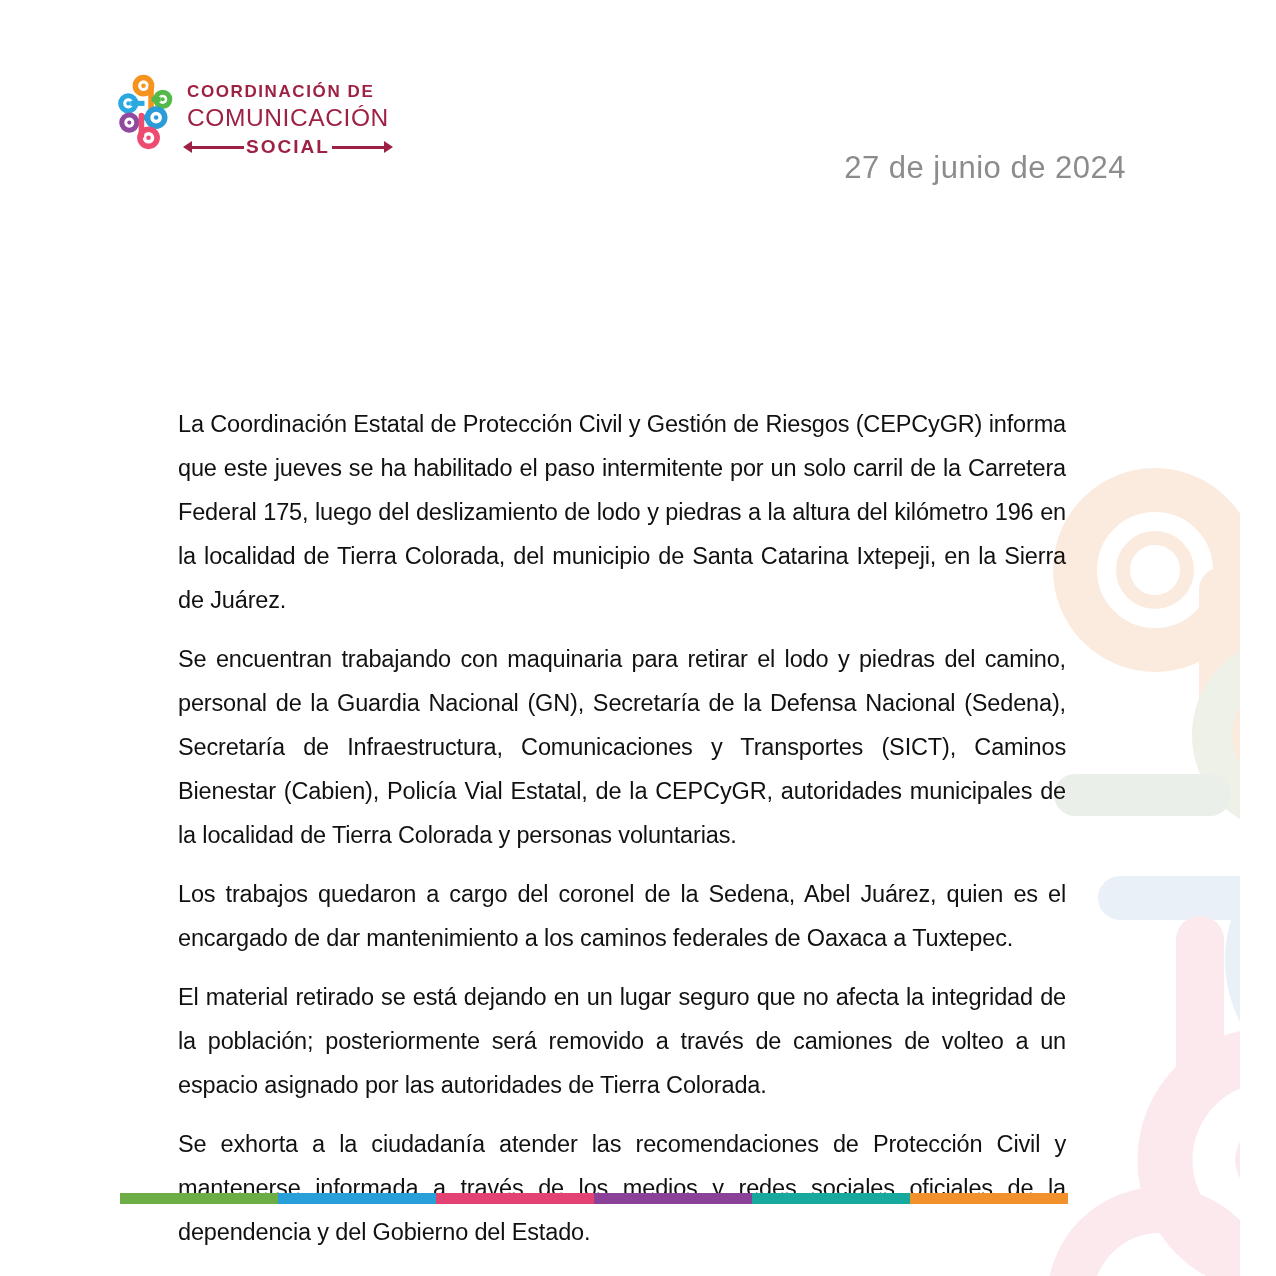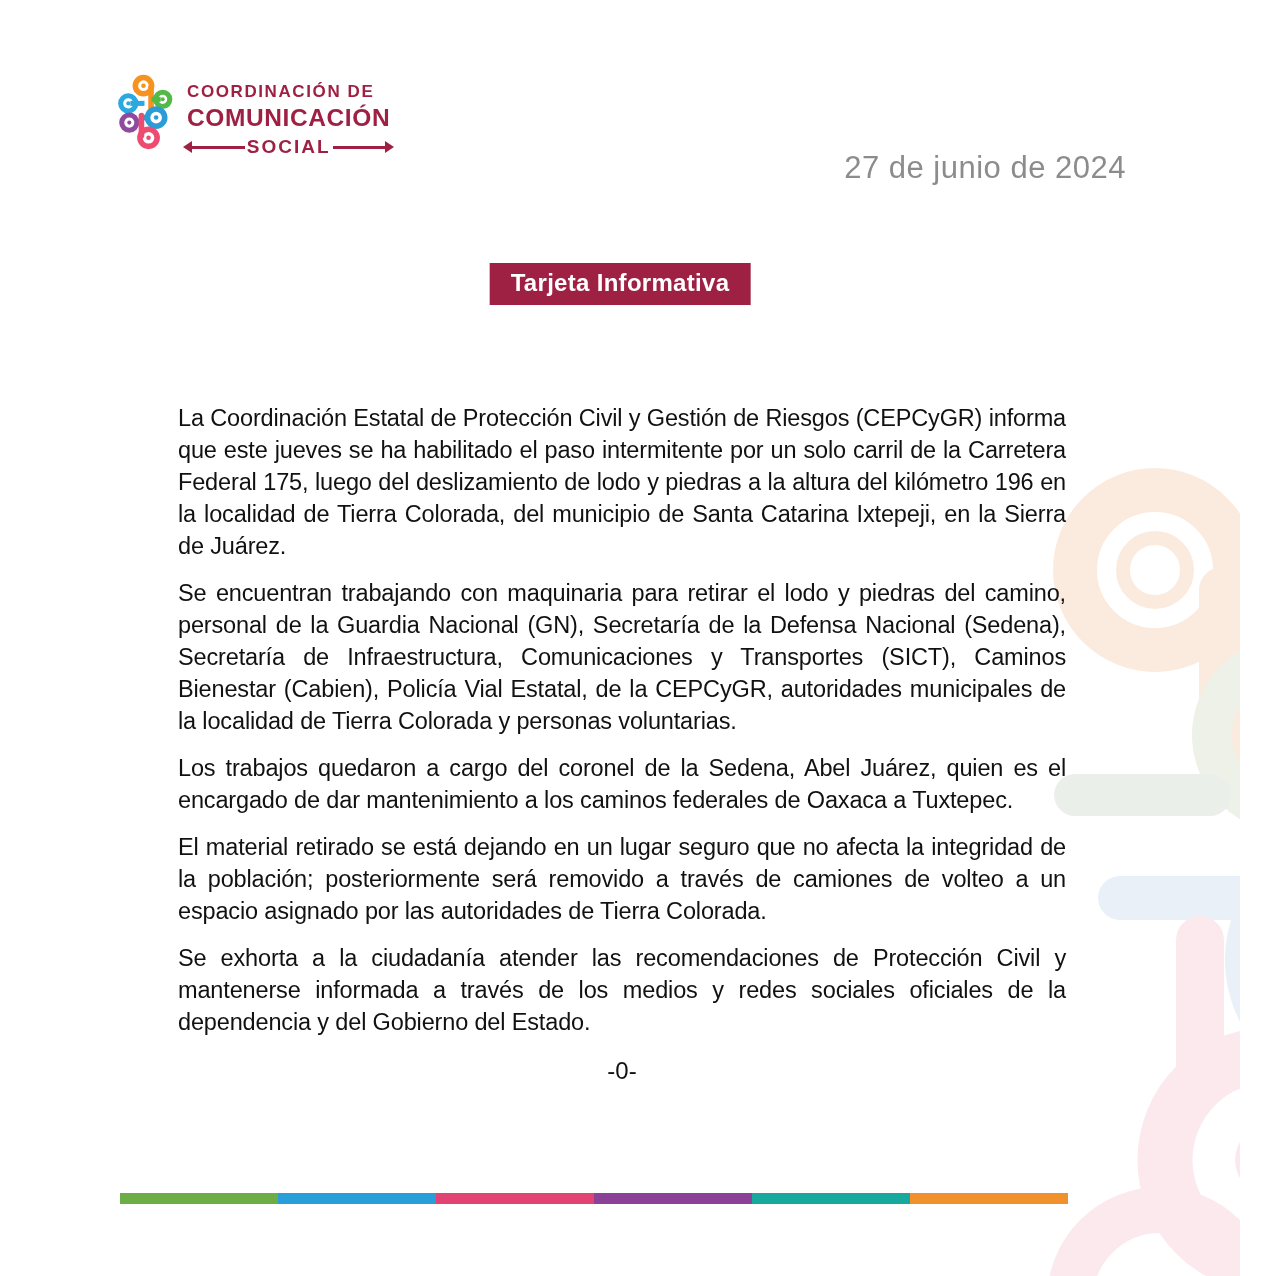--- a/index.html
+++ b/index.html
@@ -19,21 +19,21 @@
   
   .watermark{position:absolute;inset:0;z-index:0;pointer-events:none;}
   
   .content{position:absolute;inset:0;z-index:1;}
 
   
   .logo{position:absolute;left:118px;top:72px;display:flex;gap:13px;align-items:flex-start;}
   .logo-icon{width:56px;height:82px;flex:0 0 auto;}
   .logo-text{padding-top:10px;color:var(--maroon);}
   .logo-line1{font-size:17px;font-weight:600;letter-spacing:1.6px;white-space:nowrap;}
-  .logo-line2{font-size:24.5px;font-weight:700;letter-spacing:0.6px;margin-top:2px;white-space:nowrap;}
+  .logo-line2{font-size:24.5px;font-weight:400;letter-spacing:0.6px;margin-top:2px;white-space:nowrap;}
   .logo-line3{display:flex;align-items:center;gap:2px;margin-top:4px;font-size:19px;font-weight:600;letter-spacing:2px;}
   .arrow{flex:1 1 auto;min-width:42px;height:3px;background:var(--maroon);position:relative;}
   .arrow.left::before{
     content:"";position:absolute;left:-2px;top:-5px;
     border:6px solid transparent;border-right:9px solid var(--maroon);
     transform:translateX(-8px);
   }
   .arrow.right::after{
     content:"";position:absolute;right:-2px;top:-5px;
     border:6px solid transparent;border-left:9px solid var(--maroon);
@@ -58,21 +58,21 @@
     text-align:center;
     font-size:24.5px;font-weight:700;color:var(--ink);
     letter-spacing:-0.2px;
   }
 
   .body-text{
     position:absolute;top:402px;left:178px;right:174px;
     color:var(--ink);
   }
   .body-text p{
-    font-size:23.5px;line-height:32px;letter-spacing:-0.15px;
+    font-size:23.5px;line-height:44px;letter-spacing:-0.15px;
     text-align:justify;
     margin-bottom:15px;
   }
   .end-mark{
     margin-top:19px;
     text-align:center;font-size:24px;color:var(--ink);
   }
 
   .color-bar{
     position:absolute;left:120px;top:1193px;width:948px;height:11px;
@@ -138,21 +138,20 @@
         <div class="logo-line3">
           <span class="arrow left"></span>
           <span>SOCIAL</span>
           <span class="arrow right"></span>
         </div>
       </div>
     </div>
 
     <div class="date">27 de junio de 2024</div>
 
-    <div class="badge">Tarjeta Informativa</div>
 
 
     <div class="body-text">
       <p>La Coordinación Estatal de Protección Civil y Gestión de Riesgos (CEPCyGR) informa que este jueves se ha habilitado el paso intermitente por un solo carril de la Carretera Federal 175, luego del deslizamiento de lodo y piedras a la altura del kilómetro 196 en la localidad de Tierra Colorada, del municipio de Santa Catarina Ixtepeji, en la Sierra de Juárez.</p>
       <p>Se encuentran trabajando con maquinaria para retirar el lodo y piedras del camino, personal de la Guardia Nacional (GN), Secretaría de la Defensa Nacional (Sedena), Secretaría de Infraestructura, Comunicaciones y Transportes (SICT), Caminos Bienestar (Cabien), Policía Vial Estatal, de la CEPCyGR, autoridades municipales de la localidad de Tierra Colorada y personas voluntarias.</p>
       <p>Los trabajos quedaron a cargo del coronel de la Sedena, Abel Juárez, quien es el encargado de dar mantenimiento a los caminos federales de Oaxaca a Tuxtepec.</p>
       <p>El material retirado se está dejando en un lugar seguro que no afecta la integridad de la población; posteriormente será removido a través de camiones de volteo a un espacio asignado por las autoridades de Tierra Colorada.</p>
       <p>Se exhorta a la ciudadanía atender las recomendaciones de Protección Civil y mantenerse informada a través de los medios y redes sociales oficiales de la dependencia y del Gobierno del Estado.</p>
       <div class="end-mark">-0-</div>
     </div>

